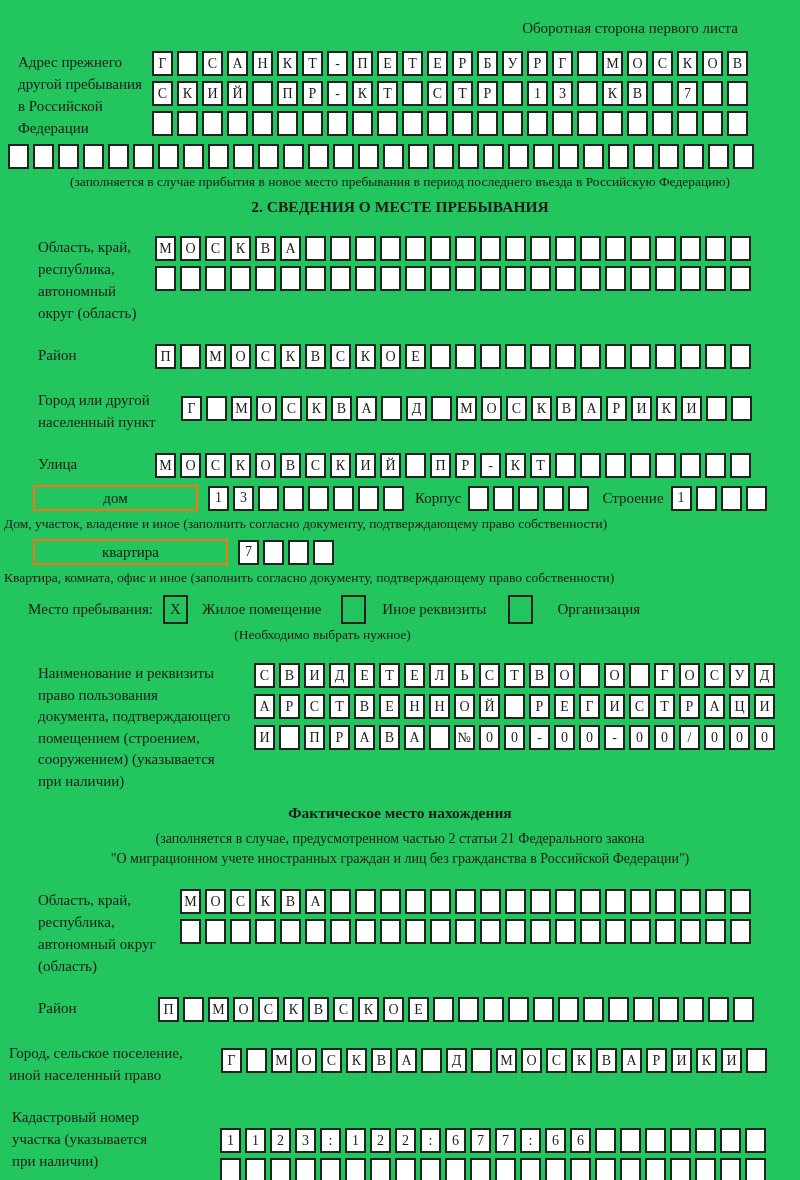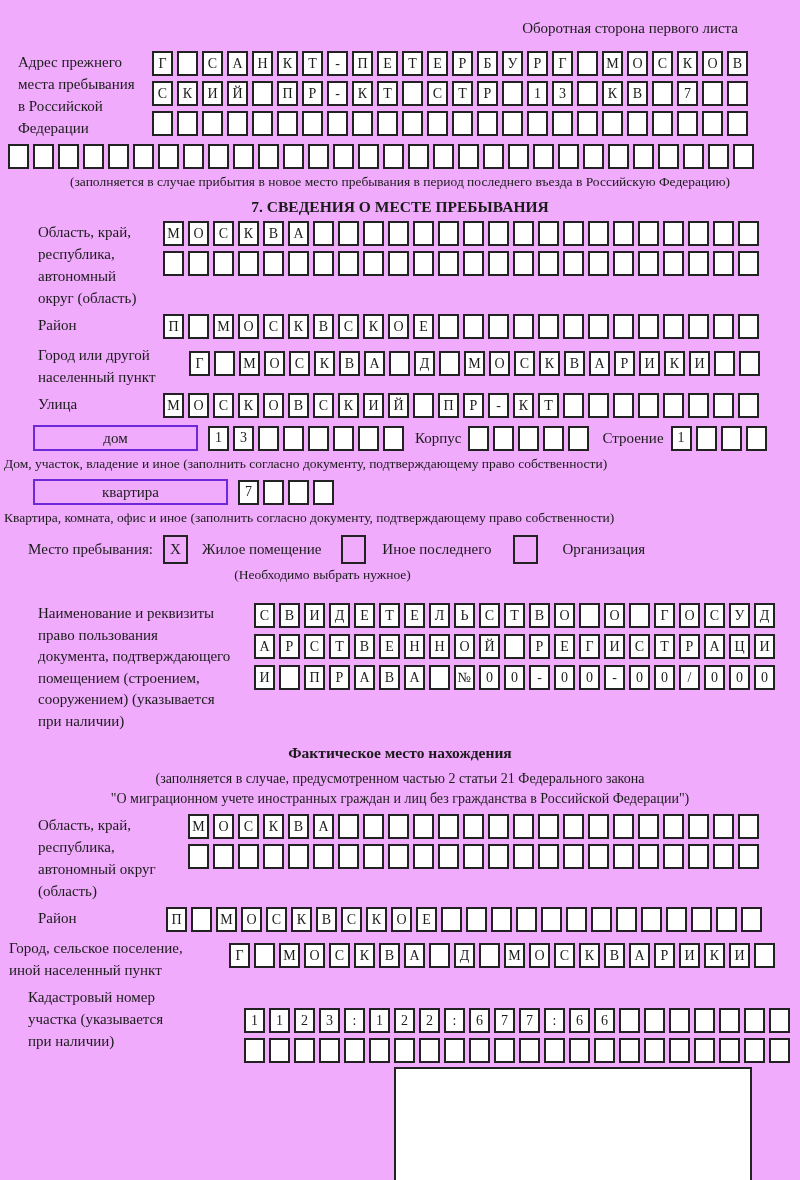--- a/index.html
+++ b/index.html
@@ -1,18 +1,18 @@
 <!DOCTYPE html>
 <html><head>
 <meta charset="utf-8">
 <style>
   html,body{margin:0;padding:0;background:#fff;}
   .page{
     position:relative; width:800px; height:1180px; overflow:hidden;
-    background:#f0abfc; color:#1b1b1b;
+    background:#22c55e; color:#1b1b1b;
     font-family:"Liberation Serif","DejaVu Serif",serif;
     font-size:15px;
   }
   .corner{ margin:20px 62px 0 0; text-align:right; font-size:15px; }
   .flexrow{ display:flex; align-items:flex-start; }
   .lbl{ flex:0 0 auto; font-size:15px; line-height:22px; }
   .lbl-prev{ padding-left:18px; width:134px; line-height:22px; }
   .cellcol{ display:flex; flex-direction:column; gap:5px; }
   .cellrow{ display:flex; gap:4px; }
   .cell{
@@ -20,29 +20,29 @@
     width:21px; height:25px; border:2px solid #222; background:#fff;
     display:inline-flex; align-items:center; justify-content:center;
     font-size:14px; font-family:"Liberation Serif","DejaVu Serif",serif;
   }
   .prev-block{ margin-top:14px; }
   .row4{ margin:5px 0 0 8px; }
   .note{ font-size:13.5px; }
   .center{ text-align:center; }
   .note-fill{ margin-top:5px; }
   .sec-title{ margin-top:8px; font-weight:bold; font-size:15.5px; }
-  .frow{ margin-top:5px;gap:8px; }
+  .frow{ margin-top:20px; }
   .lbl-oblast1{ padding-left:38px; width:117px; }
   .lbl-raion1{ padding-left:38px; width:117px; }
   .lbl-gorod1{ padding-left:38px; width:143px; }
   .lbl-ulitsa{ padding-left:38px; width:117px; }
   .cells-gorod1{ margin-top:7px; }
   .domrow{ margin:7px 0 0 33px; display:flex; align-items:center; }
   .widebox{
-    box-sizing:border-box; border:2px solid #6d28d9; height:26px;
+    box-sizing:border-box; border:2px solid #f97316; height:26px;
     display:flex; align-items:center; justify-content:center;
     font-size:15px; flex:0 0 auto;
   }
   .box-dom{ width:165px; margin-right:10px; }
   .box-kv{ width:195px; margin-right:10px; }
   .inline-lbl{ flex:0 0 auto; font-size:15px; }
   .lbl-korpus{ margin:0 7px 0 11px; }
   .lbl-stroenie{ margin:0 7px 0 13px; }
   .smallnote{ margin:5px 0 0 4px; font-size:13.5px; }
   .kvrow{ margin:7px 0 0 33px; display:flex; align-items:center; }
@@ -56,38 +56,38 @@
   .mesto-note{ width:645px; margin-top:3px; }
   .docblock{ margin-top:20px; }
   .lbl-doc{ padding-left:38px; width:216px; line-height:21.5px; }
   .doc-cells{ gap:6px; }
   .fact-title{ margin-top:12px; font-weight:bold; font-size:15.5px; }
   .fact-note{ margin-top:7px; font-size:14px; line-height:20px; }
   .lbl-oblast2{ padding-left:38px; width:142px; }
   .lbl-raion2{ padding-left:38px; width:120px; }
   .lbl-gorod2{ padding-left:9px; width:212px; }
   .cells-gorod2{ margin-top:6px; }
-  .lbl-kad{ padding-left:28px; width:208px; }
+  .lbl-kad{ padding-left:12px; width:208px; }
   .cells-kad{ margin-top:22px; }
   .stampbox{
     box-sizing:border-box; margin:4px 0 0 394px;
     width:358px; height:175px; border:2px solid #222; background:#fff;
   }
 </style>
 </head>
 <body>
 
 <div class="page">
 
   <div class="corner">Оборотная сторона первого листа</div>
 
   <div class="flexrow prev-block">
     <div class="lbl lbl-prev">
         <div>Адрес прежнего</div>
-        <div>места пребывания</div>
+        <div>другой пребывания</div>
         <div>в Российской</div>
         <div>Федерации</div>
       </div>
     <div class="cellcol">
       <div class="cellrow">
           <span class="cell">Г</span>
           <span class="cell"></span>
           <span class="cell">С</span>
           <span class="cell">А</span>
           <span class="cell">Н</span>
@@ -192,21 +192,21 @@
       <span class="cell"></span>
       <span class="cell"></span>
       <span class="cell"></span>
       <span class="cell"></span>
       <span class="cell"></span>
       <span class="cell"></span>
       <span class="cell"></span>
     </div>
   <div class="note center note-fill">(заполняется в случае прибытия в новое место пребывания в период последнего въезда в Российскую Федерацию)</div>
 
-  <div class="center sec-title">7. СВЕДЕНИЯ О МЕСТЕ ПРЕБЫВАНИЯ</div>
+  <div class="center sec-title">2. СВЕДЕНИЯ О МЕСТЕ ПРЕБЫВАНИЯ</div>
 
   <div class="flexrow frow">
     <div class="lbl lbl-oblast1">
         <div>Область, край,</div>
         <div>республика,</div>
         <div>автономный</div>
         <div>округ (область)</div>
       </div>
     <div class="cellcol">
       <div class="cellrow">
@@ -395,21 +395,21 @@
         <span class="cell"></span>
       </div>
   </div>
   <div class="smallnote">Квартира, комната, офис и иное (заполнить согласно документу, подтверждающему право собственности)</div>
 
   <div class="mestorow">
     <span>Место пребывания:</span>
     <span class="checkbox cb1">X</span>
     <span>Жилое помещение</span>
     <span class="checkbox cb2"></span>
-    <span>Иное последнего</span>
+    <span>Иное реквизиты</span>
     <span class="checkbox cb3"></span>
     <span>Организация</span>
   </div>
   <div class="note center mesto-note">(Необходимо выбрать нужное)</div>
 
   <div class="flexrow docblock">
     <div class="lbl lbl-doc">
         <div>Наименование и реквизиты</div>
         <div>право пользования</div>
         <div>документа, подтверждающего</div>
@@ -583,21 +583,21 @@
         <span class="cell"></span>
         <span class="cell"></span>
         <span class="cell"></span>
         <span class="cell"></span>
       </div>
   </div>
 
   <div class="flexrow frow">
     <div class="lbl lbl-gorod2">
         <div>Город, сельское поселение,</div>
-        <div>иной населенный пункт</div>
+        <div>иной населенный право</div>
       </div>
     <div class="cellrow cells-gorod2">
         <span class="cell">Г</span>
         <span class="cell"></span>
         <span class="cell">М</span>
         <span class="cell">О</span>
         <span class="cell">С</span>
         <span class="cell">К</span>
         <span class="cell">В</span>
         <span class="cell">А</span>

